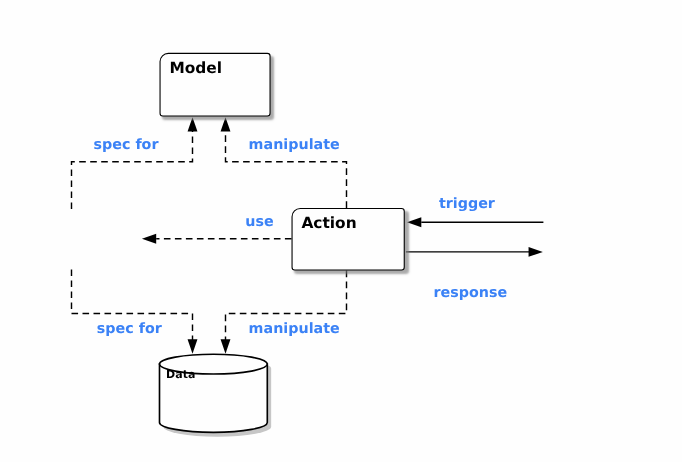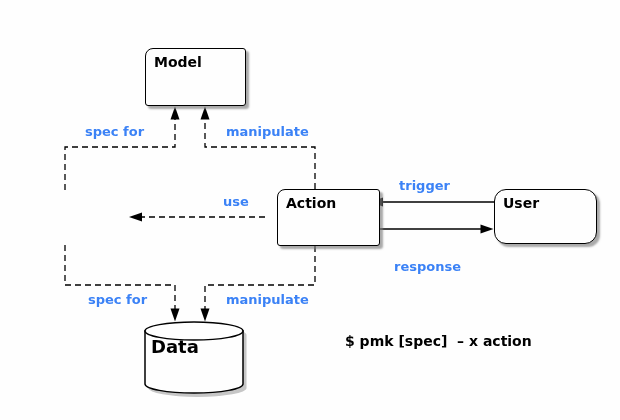--- a/index.html
+++ b/index.html
@@ -41,21 +41,21 @@
   }
   .edge-label {
     position: absolute;
     font-size: 13px;
     font-weight: bold;
     color: #3b82f6;
     white-space: nowrap;
   }
   .shape-label {
     position: absolute;
-    font-size: 18px;
+    font-size: 10px;
     font-weight: bold;
     color: #000;
     white-space: nowrap;
   }
   #caption {
     position: absolute;
     left: 345px;
     top: 333px;
     font-size: 14px;
     font-weight: bold;
@@ -116,38 +116,34 @@
       <polyline class="edge-line dashed" points="315,246 315,285 205,285 205,309"></polyline>
       <polygon class="arrowhead" points="205,321.5 200.5,308.5 209.5,308.5"></polygon>
     </g>
   </svg>
 
   <div class="node" style="left:145px; top:48px; width:101px; height:58px;">
     <span class="node-label">Model</span>
   </div>
 
 
-  <div class="node" style="left:265px; top:189px; width:103px; height:57px;margin-left:12px;">
+  <div class="node" style="left:265px; top:189px; width:103px; height:57px;">
     <span class="node-label">Action</span>
   </div>
 
-  <div class="node node-user" style="left:494px; top:189px; width:103px; height:55px;">
-    <span class="node-label">User</span>
-  </div>
 
   <svg id="cylinder" width="110" height="85" viewBox="0 0 110 85">
     <path d="M2,16 L2,69 A49,9 0 0 0 100,69 L100,16 A49,9 0 0 0 2,16 Z" transform="translate(3.5,4)" fill="#8d8d8d" opacity="0.5"></path>
     <path d="M2,16 L2,69 A49,9 0 0 0 100,69 L100,16 Z" fill="#fefefe" stroke="#000" stroke-width="1.5"></path>
     <ellipse cx="51" cy="16" rx="49" ry="9" fill="#fefefe" stroke="#000" stroke-width="1.5"></ellipse>
   </svg>
   <span class="shape-label" style="left:151px; top:336px;">Data</span>
 
   <span class="edge-label" style="left:85px; top:124px;">spec for</span>
   <span class="edge-label" style="left:226px; top:124px;">manipulate</span>
   <span class="edge-label" style="left:181px; top:194px;margin-left:42px;">use</span>
   <span class="edge-label" style="left:399px; top:178px;">trigger</span>
   <span class="edge-label" style="left:394px; top:238px;margin-top:21px;">response</span>
   <span class="edge-label" style="left:88px; top:292px;">spec for</span>
   <span class="edge-label" style="left:226px; top:292px;">manipulate</span>
 
-  <div id="caption">$ pmk [spec]  – x action</div>
 
 </div>
 
 </body></html>

